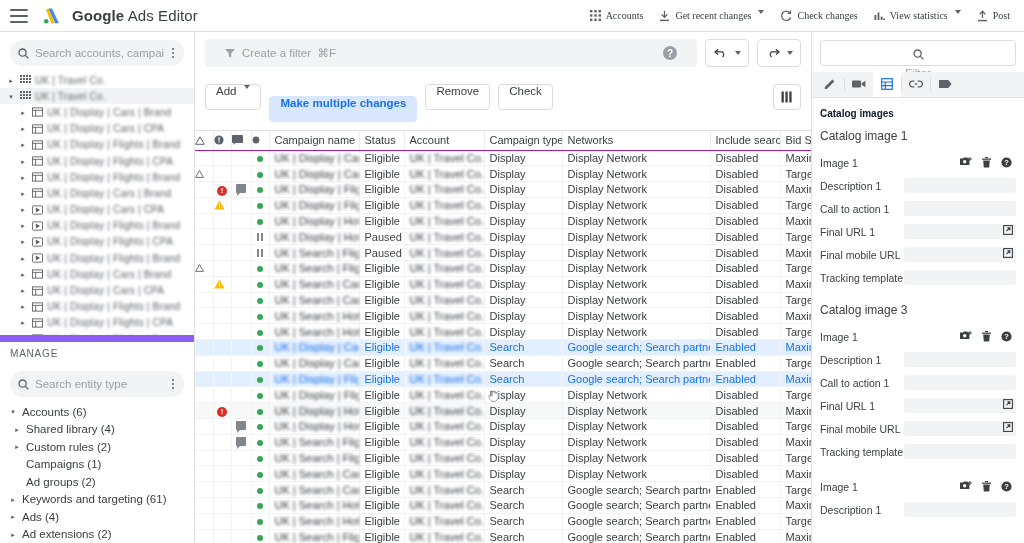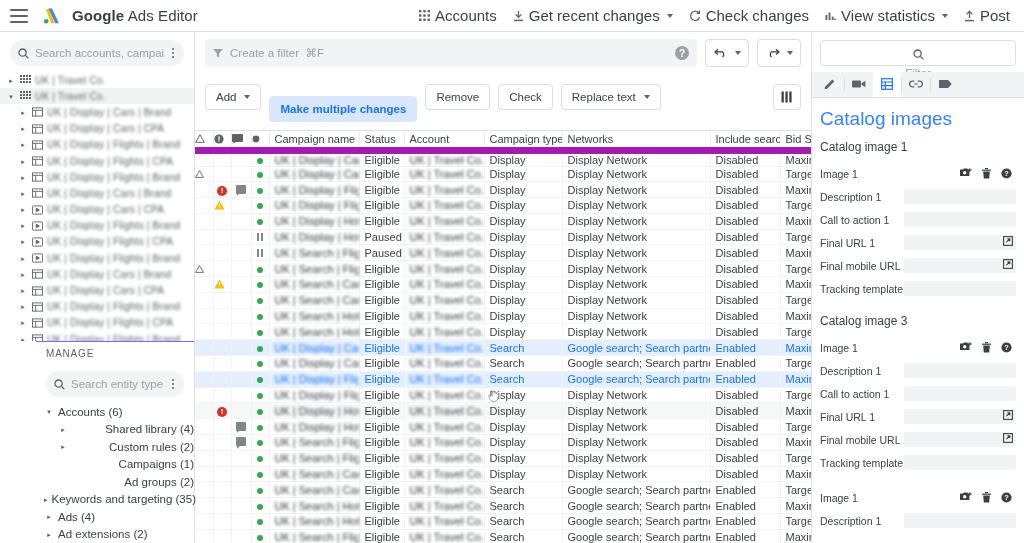--- a/index.html
+++ b/index.html
@@ -13,22 +13,22 @@
   
   .topbar{ height:32px; min-height:32px; display:flex; align-items:center;
            border-bottom:1px solid #e0e0e0; background:#fff; padding:0 10px; }
   .hamburger{ width:18px; height:14px; display:flex; flex-direction:column;
               justify-content:space-between; margin-right:14px; cursor:pointer; }
   .hamburger i{ display:block; height:2px; background:#5f6368; border-radius:1px; }
   .brand-logo{ width:22px; height:18px; margin-right:8px; position:relative; }
   .brand-title{ font-size:15px; color:#3c4043; letter-spacing:.1px; white-space:nowrap;}
   .brand-title b{ font-weight:600; }
   .topbar-right{ margin-left:auto; display:flex; align-items:center; gap:16px; padding-right:4px;}
-  .tb-item{ display:flex; align-items:center; gap:5px; font-size:15px; color:#3c4043;
-            cursor:pointer; white-space:nowrap; }
+  .tb-item{ display:flex; gap:5px; font-size:10px; color:#3c4043;
+            cursor:pointer; white-space:nowrap;font-family:Liberation Serif, serif; }
   .tb-item svg{ flex:0 0 auto; }
   .caret{ width:0;height:0;border-left:3.5px solid transparent;border-right:3.5px solid transparent;
           border-top:4px solid #5f6368; margin-left:2px;}
 
   
   .body{ flex:1; display:flex; min-height:0; }
 
   
   .sidebar{ width:195px; min-width:195px; border-right:1px solid #e0e0e0;
             display:flex; flex-direction:column; background:#fff; min-height:0;}
@@ -39,50 +39,50 @@
   .dots i{ width:2.5px;height:2.5px;border-radius:50%;background:#5f6368;display:block;}
 
   .tree{ overflow:hidden; flex:1; min-height:0; }
   .trow{ display:flex; align-items:center; height:16.2px; padding-left:6px; gap:4px; cursor:pointer;}
   .trow.sel{ background:#f1f3f4; }
   .arrow{ width:10px; text-align:center; color:#5f6368; font-size:7px; line-height:1;}
   .blur{ filter:blur(1.7px); color:#5f6368; font-size:10px; white-space:nowrap;
          overflow:hidden; letter-spacing:.2px; }
   .ico{ width:11px;height:10px; flex:0 0 auto;}
 
-  .manage{ border-top:1px solid #8b5cf6; padding-top:6px;margin-left:36px; }
+  .manage{ border-top:7px solid #8b5cf6; padding-top:6px; }
   .manage-lbl{ font-size:10px; color:#5f6368; letter-spacing:.8px; padding:0 10px 4px 10px;}
   .mitem{ display:flex; align-items:center; height:17.5px; font-size:11.5px; color:#3c4043;
           cursor:pointer; padding-left:8px; gap:4px; white-space:nowrap;}
-  .mitem.ind{ padding-left:22px;justify-content:space-between; }
+  .mitem.ind{ padding-left:12px; }
 
   
   .center{ flex:1; display:flex; flex-direction:column; min-width:0; border-right:1px solid #e0e0e0;}
   .filterbar{ display:flex; align-items:center; padding:7px 10px 5px 10px; gap:8px;}
   .filterbox{ flex:1; height:28px; background:#f1f3f4; border-radius:4px; display:flex;
-              align-items:center; padding:0 8px; gap:7px; min-width:0;}
+              align-items:center; padding:0 20px; gap:7px; min-width:0;}
   .filterbox .ph{ color:#9aa0a6; font-size:11.5px; flex:1;}
   .qmark{ width:14px;height:14px;border-radius:50%;background:#9aa0a6;color:#fff;font-size:10px;
           display:flex;align-items:center;justify-content:center; font-weight:bold; cursor:pointer;}
   .btnsm{ height:28px; min-width:44px; border:1px solid #dadce0; border-radius:4px; background:#fff;
           display:flex;align-items:center;justify-content:center; gap:5px; cursor:pointer; padding:0 7px;}
 
   .actionbar{ display:flex; align-items:center; padding:0 10px 8px 10px; gap:8px;}
   .btn{ height:26px; border:1px solid #dadce0; border-radius:4px; background:#fff; font-size:11.5px;
-        color:#3c4043; display:flex; align-items:center; justify-content:center; gap:6px;
+        color:#3c4043; display:flex; justify-content:center; gap:6px;
         padding:0 10px; cursor:pointer; white-space:nowrap;}
   .btn.primary{ background:#d9e7fd; border-color:#d9e7fd; color:#1a73e8; font-weight:600;margin-top:24px;}
   .cols-btn{ margin-left:auto; width:28px;height:26px; border:1px solid #dadce0; border-radius:4px;
              background:#fff; display:flex;align-items:center;justify-content:center; cursor:pointer;}
 
   
   .tablewrap{ flex:1; overflow:hidden; min-height:0; border-top:1px solid #e0e0e0;}
   table{ border-collapse:collapse; width:100%; table-layout:fixed; }
   thead th{ height:19px; font-weight:400; font-size:11px; color:#3c4043; text-align:left;
-            border-bottom:7px solid #a21caf; border-right:1px solid #ededed;
+            border-bottom:1px solid #a21caf; border-right:1px solid #ededed;
             padding:0 5px; white-space:nowrap; overflow:hidden; background:#fff;}
   tbody td{ height:15.8px; font-size:11px; color:#3c4043; padding:0 5px; white-space:nowrap;
             overflow:hidden; border-bottom:1px solid #f1f3f4; border-right:1px solid #f1f3f4;}
   tr.selected td{ background:#e3eeff; color:#1a73e8; }
   tr.hover td{ background:#f7f8f8; }
   td.c-icon, th.c-icon{ text-align:center; padding:0; }
   .dot{ width:6px;height:6px;border-radius:50%;background:#34a853; display:inline-block;}
   .pause{ display:inline-flex; gap:1.5px;}
   .pause i{ width:2px;height:8px;background:#80868b;display:block;}
   .err{ width:10px;height:10px;border-radius:50%;background:#d93025; color:#fff; font-size:8px;
@@ -97,21 +97,21 @@
   .rpanel{ width:212px; min-width:212px; display:flex; flex-direction:column; background:#fff; min-height:0;}
   .rfilter{ margin:8px 8px 6px 8px; height:26px; border:1px solid #dadce0; border-radius:4px;
             display:flex;align-items:center;padding:8px 8px;gap:7px;flex-direction:column;}
   .rfilter .ph{ color:#9aa0a6; font-size:11.5px;}
   .rtabs{ display:flex; align-items:flex-end; height:26px; background:#f1f3f4; padding-left:4px;
           border-bottom:1px solid #e0e0e0;}
   .rtab{ width:28px;height:26px; display:flex;align-items:center;justify-content:center; cursor:pointer;}
   .rtab.active{ background:#fff; border-top-left-radius:4px; border-top-right-radius:4px;}
   .rsep{ width:1px;height:13px;background:#dadce0; align-self:center;}
   .rbody{ flex:1; overflow:hidden; padding:10px 8px 0 8px; min-height:0;}
-  .rtitle{ font-size:19px; color:#3b82f6; margin-bottom:10px;}
+  .rtitle{ font-size:10px; color:#0f172a; margin-bottom:10px;font-weight:bold;}
   .rsub{ font-size:12px; color:#3c4043; margin:2px 0 8px 0;}
   .rrow{ display:flex; align-items:center; height:23px; margin-bottom:0; }
   .rlabel{ width:84px; min-width:84px; font-size:10.5px; color:#3c4043; white-space:nowrap;}
   .rinput{ flex:1; height:15px; background:#f1f3f4; border-radius:2px; position:relative;}
   .ricons{ display:flex; align-items:center; gap:10px; margin-left:auto; padding-right:4px;}
   .ext{ position:absolute; right:3px; top:1px;}
   .rgap{ height:12px; }
   svg{ display:block; }
 </style>
 </head>
@@ -439,21 +439,21 @@
             <div class="mitem ind">
               <span class="arrow"></span>
               <span>Campaigns (1)</span>
             </div>
             <div class="mitem ind">
               <span class="arrow"></span>
               <span>Ad groups (2)</span>
             </div>
             <div class="mitem">
               <span class="arrow">▸</span>
-              <span>Keywords and targeting (35)</span>
+              <span>Keywords and targeting (61)</span>
             </div>
             <div class="mitem">
               <span class="arrow">▸</span>
               <span>Ads (4)</span>
             </div>
             <div class="mitem">
               <span class="arrow">▸</span>
               <span>Ad extensions (2)</span>
             </div>
           </div>
@@ -497,24 +497,20 @@
             <span class="caret"></span>
           </div>
           <div class="btn primary">
             <span>Make multiple changes</span>
           </div>
           <div class="btn">
             <span>Remove</span>
           </div>
           <div class="btn">
             <span>Check</span>
-          </div>
-          <div class="btn">
-            <span>Replace text</span>
-            <span class="caret"></span>
           </div>
         <div class="cols-btn">
           <svg width="12" height="12" viewBox="0 0 12 12" fill="#3c4043">
             <rect x="0.5" y="0.5" width="2.3" height="11"></rect>
               <rect x="4.4" y="0.5" width="2.3" height="11"></rect>
               <rect x="8.3" y="0.5" width="2.3" height="11"></rect>
           </svg>
         </div>
       </div>
 

